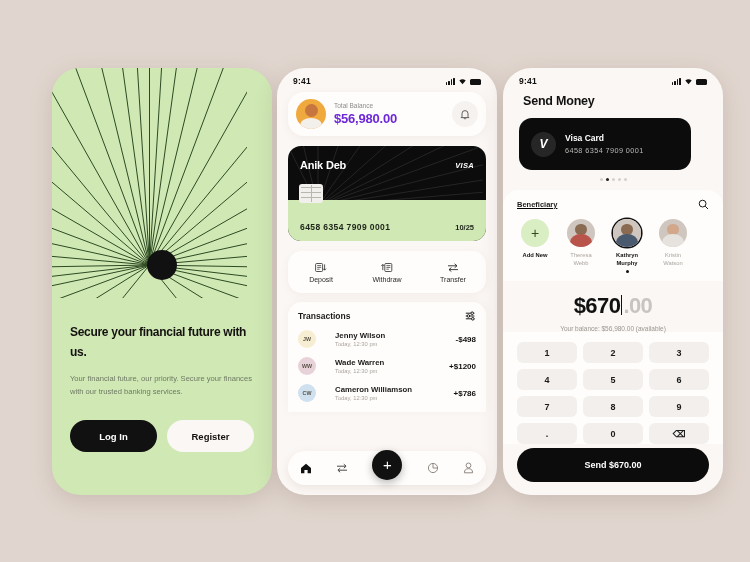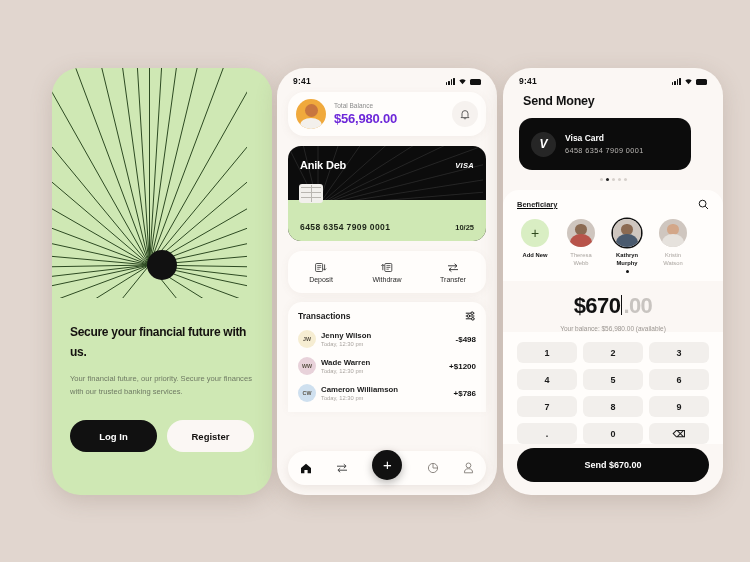--- a/index.html
+++ b/index.html
@@ -142,21 +142,21 @@
   }
   .action span.lbl { font-size: 7px; color: #2a2a2a; }
 
   .tx-card {
     margin-top: 9px; background: #fffdfb; border-radius: 14px 14px 0 0;
     padding: 9px 10px 0 10px; height: 110px;
     box-shadow: 0 -1px 8px rgba(140,115,100,.06);
   }
   .tx-head { display: flex; align-items: center; justify-content: space-between; }
   .tx-title { font-size: 8.5px; font-weight: bold; color: #1b1b1b; }
-  .tx-row { display: flex; align-items: center; margin-top: 9px; gap: 5px; }
+  .tx-row { display: flex; align-items: center; margin-top: 9px; gap: 19px; }
   .tx-ava {
     width: 18px; height: 18px; border-radius: 50%; flex: none;
     display: flex; align-items: center; justify-content: center;
     font-size: 5.3px; font-weight: bold; color: #5a5346;
   }
   .tx-mid { flex: 1; min-width: 0; }
   .tx-name { font-size: 7.8px; font-weight: bold; color: #1b1b1b; }
   .tx-time { font-size: 5.8px; color: #a9a49f; margin-top: 1.5px; }
   .tx-amt { font-size: 8px; font-weight: bold; color: #111; }
 

